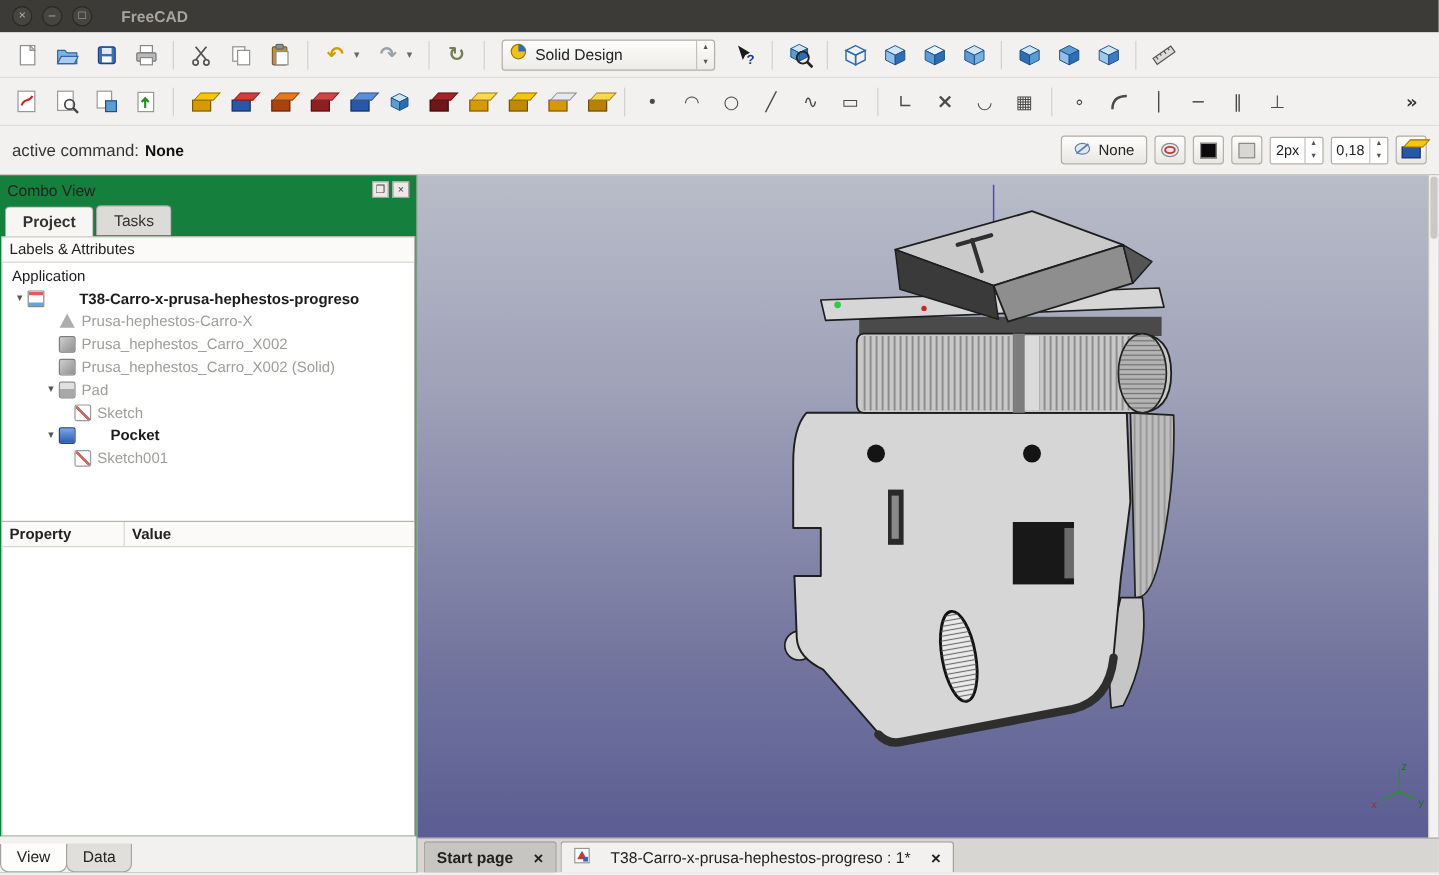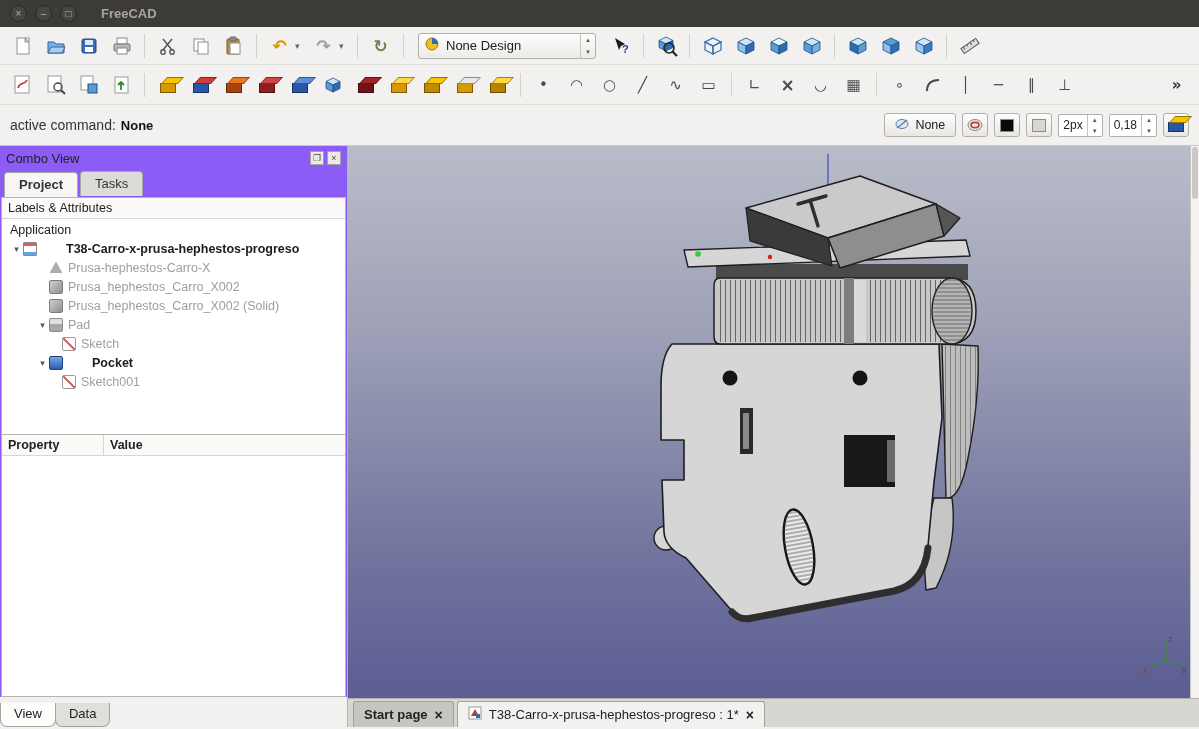--- a/index.html
+++ b/index.html
@@ -39,21 +39,21 @@
   .cmdspacer { flex:1; }
   .btn { display:flex; align-items:center; gap:6px; height:24px; padding:0 10px; border:1px solid #b3b0ab;
     border-radius:3px; background:linear-gradient(#fdfdfc,#e9e7e3); font-size:12.5px; color:#222; margin-left:6px; }
   .iconbtn { width:26px; height:24px; padding:0; justify-content:center; }
   .swatch { width:14px; height:13px; border:1px solid #8d8b87; }
   .spin { display:flex; align-items:stretch; height:23px; border:1px solid #b3b0ab; background:#fff; border-radius:2px; margin-left:6px; }
   .spin .val { padding:0 4px; font-size:12px; display:flex; align-items:center; color:#222; }
 
   
   .main { display:flex; height:581px; }
-  .leftpanel { width:348px; flex:0 0 auto; background:#8b5cf6; border-right:1px solid #b5b3ae; display:flex; flex-direction:column; }
+  .leftpanel { width:348px; flex:0 0 auto; background:#15803d; border-right:1px solid #b5b3ae; display:flex; flex-direction:column; }
   .cv-header { height:24px; display:flex; align-items:center; padding:0 6px; }
   .cv-title { font-size:13px; color:#222; flex:1; }
   .cv-mini { width:14px; height:14px; border:1px solid #a5a3a0; background:#eceae7; font-size:9px; line-height:12px;
     text-align:center; color:#444; margin-left:3px; }
   .cv-tabs { display:flex; padding-left:4px; height:27px; align-items:center; }
   .cv-tab { padding:4px 14px 5px; font-size:13px; color:#333; border:1px solid #aaa8a4; border-bottom:none;
     border-radius:4px 4px 0 0; background:#dddbd7; margin-right:2px; }
   .cv-tab.active { background:#f7f6f4; position:relative; top:1px; font-weight:bold; }
   .labels-box { margin:0 1px; background:#fff; border:1px solid #b5b3ae; height:238px; display:flex; flex-direction:column; }
   .labels-head { padding:3px 6px; font-size:12.5px; color:#222; border-bottom:1px solid #d8d6d2; background:#fbfaf8; }
@@ -80,21 +80,21 @@
     border-radius:0 0 7px 7px; background:#e1dfdb; margin-right:-1px; }
   .stab.active { background:#fdfdfc; }
 
   
   .viewport { flex:1; position:relative; display:flex; flex-direction:column; }
   .vp3d { flex:1; position:relative; background:linear-gradient(180deg,#b9bdc9 0%,#9fa2b8 32%,#74769f 72%,#5b5d93 100%); }
   .vp3d svg { position:absolute; inset:0; }
   .vscroll { position:absolute; right:0; top:0; width:9px; height:100%; background:#f3f2f0; border-left:1px solid #c9c7c3; }
   .vthumb { position:absolute; top:1px; left:1px; width:6px; height:52px; background:#cbc9c5; border-radius:3px; }
   .dtabs { height:29px; background:#d8d6d2; border-top:1px solid #b2b0ac; display:flex; align-items:flex-end; padding:0 0 0 5px; }
-  .dtab { display:flex; align-items:center; gap:7px; height:26px; padding:0 10px; font-size:13px; color:#222;
+  .dtab { display:flex; align-items:center; gap:17px; height:26px; padding:0 10px; font-size:13px; color:#222;
     border:1px solid #a39f9a; border-bottom:none; border-radius:3px 3px 0 0; background:#c7c5c1; margin-right:3px; }
   .dtab.active { background:#f2f1ef; }
   .dclose { font-size:14px; font-weight:bold; color:#222; line-height:1; }
 </style>
 </head>
 <body>
 
 <div class="titlebar">
   <div class="winbtns">
     <div class="winbtn">×</div>
@@ -167,21 +167,21 @@
     </div>
   <div class="sep"></div>
 
   <div class="combo">
     <span>
       <svg width="16" height="16">
           <circle cx="8" cy="8" r="6" fill="#f0c020" stroke="#a07800"></circle>
           <path d="M8,8 L14,8 A6,6 0 0,0 8,2 Z" fill="#2e6db4"></path>
         </svg>
     </span>
-    <span class="lbl">None Design</span>
+    <span class="lbl">Solid Design</span>
     <span class="arrcol">
       <span>▴</span>
         <span>▾</span>
     </span>
   </div>
 
   <div class="tb">
     <svg width="18" height="18">
         <path d="M3,1 l4,12 2,-4 4,-2 z" fill="#1a1a1a"></path>
         <text x="10" y="16" font-size="11" font-weight="bold" fill="#1a3c8c">?</text>

